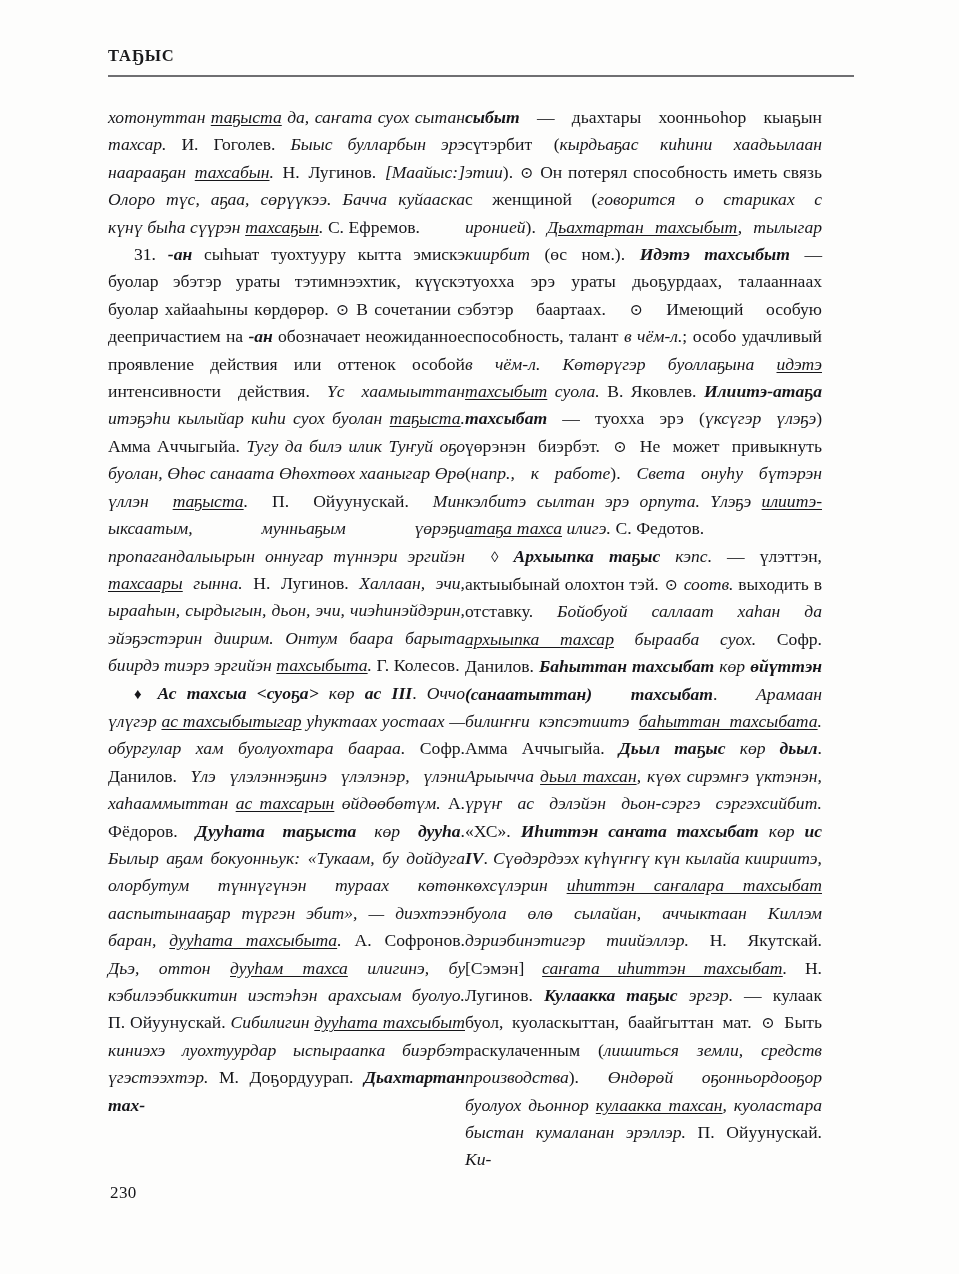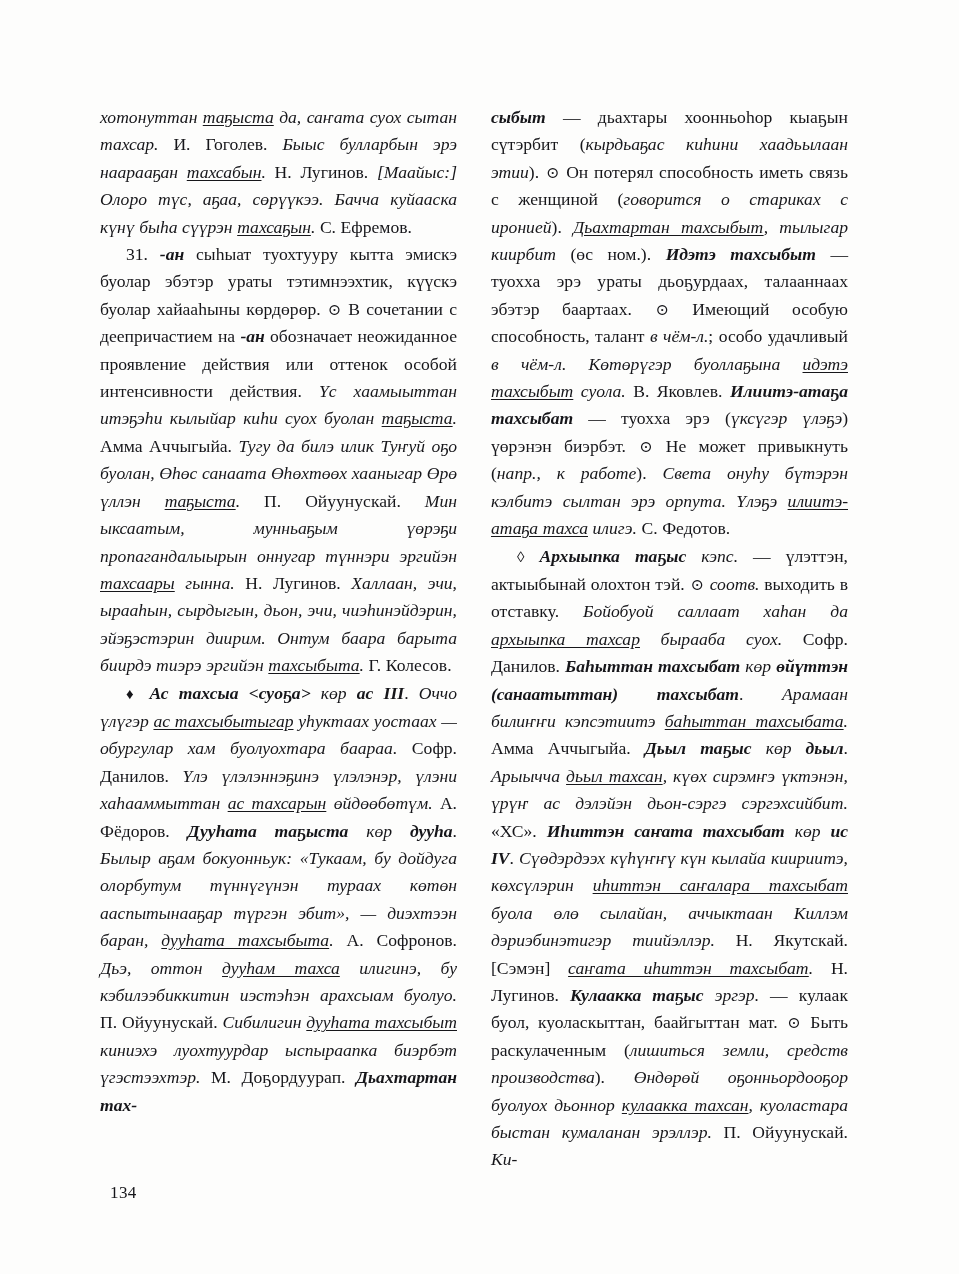--- a/index.html
+++ b/index.html
@@ -41,25 +41,24 @@
     left: 0;
     right: 0;
     top: 29px;
     height: 2px;
     background: #6f6f72;
   }
 
   
   #columns {
     position: absolute;
-    left: 100px;
+    left: 108px;
     top: 104px;
     width: 748px;
     display: flex;
-    gap: 34px;
   }
   .column {
     width: 357px;
     flex: 0 0 357px;
   }
 
   .para {
     margin: 0;
     font-size: 17.6px;
     line-height: 27.4px;
@@ -99,28 +98,32 @@
     font-size: 17px;
     line-height: 22px;
     letter-spacing: 0.4px;
   }
 </style>
 </head>
 <body>
 
 <div id="page">
 
+  <div id="header">
+    <span class="head-word">ТАҔЫС</span>
+    <div class="rule"></div>
+  </div>
 
   <div id="columns">
     <div class="column" id="col-left">
         <p class="para"><span class="it">хотонуттан </span><span class="ul">таҕыста</span><span class="it"> да, саҥата суох сытан тахсар.</span><span class="rm"> И. Гоголев. </span><span class="it">Быыс булларбын эрэ наарааҕан </span><span class="ul">тахсабын</span><span class="it">.</span><span class="rm"> Н. Лугинов. </span><span class="it">[Маайыс:] Олоро түс, аҕаа, сөрүүкээ. Бачча куйааска күнү быһа сүүрэн </span><span class="ul">тахсаҕын</span><span class="it">.</span><span class="rm"> С. Ефремов.</span></p>
         <p class="para indent"><span class="rm">31. </span><span class="bd">-ан</span><span class="rm"> сыһыат туохтууру кытта эмискэ буолар эбэтэр ураты тэтимнээхтик, күүскэ буолар хайааһыны көрдөрөр. </span><span class="sym-circle">⊙</span><span class="rm"> В сочетании с деепричастием на </span><span class="bd">-ан</span><span class="rm"> обозначает неожиданное проявление действия или оттенок особой интенсивности действия. </span><span class="it">Үс хаамыыттан итэҕэһи кылыйар киһи суох буолан </span><span class="ul">таҕыста</span><span class="it">.</span><span class="rm"> Амма Аччыгыйа. </span><span class="it">Тугу да билэ илик Туҥуй оҕо буолан, Өһөс санаата Өһөхтөөх хааныгар Өрө үллэн </span><span class="ul">таҕыста</span><span class="it">.</span><span class="rm"> П. Ойуунускай. </span><span class="it">Мин ыксаатым, мунньаҕым үөрэҕи пропагандалыырын оннугар түннэри эргийэн </span><span class="ul">тахсаары</span><span class="it"> гынна.</span><span class="rm"> Н. Лугинов. </span><span class="it">Халлаан, эчи, ырааһын, сырдыгын, дьон, эчи, чиэһинэйдэрин, эйэҕэстэрин диирим. Онтум баара барыта биирдэ тиэрэ эргийэн </span><span class="ul">тахсыбыта</span><span class="it">.</span><span class="rm"> Г. Колесов.</span></p>
         <p class="para indent"><span class="sym-diamond-solid">♦</span><span class="bd"> Ас тахсыа &lt;суоҕа&gt;</span><span class="it"> көр</span><span class="bd"> ас III</span><span class="rm">. </span><span class="it">Оччо үлүгэр </span><span class="ul">ас тахсыбытыгар</span><span class="it"> уһуктаах уостаах — обургулар хам буолуохтара баараа.</span><span class="rm"> Софр. Данилов. </span><span class="it">Үлэ үлэлэннэҕинэ үлэлэнэр, үлэни хаһааммыттан </span><span class="ul">ас тахсарын</span><span class="it"> өйдөөбөтүм.</span><span class="rm"> А. Фёдоров. </span><span class="bd">Дууһата таҕыста</span><span class="it"> көр </span><span class="bd">дууһа</span><span class="rm">. </span><span class="it">Былыр аҕам бокуонньук: «Тукаам, бу дойдуга олорбутум түннүгүнэн тураах көтөн ааспытынааҕар түргэн эбит», — диэхтээн баран, </span><span class="ul">дууһата тахсыбыта</span><span class="it">.</span><span class="rm"> А. Софронов. </span><span class="it">Дьэ, оттон </span><span class="ul">дууһам тахса</span><span class="it"> илигинэ, бу кэбилээбиккитин иэстэһэн арахсыам буолуо.</span><span class="rm"> П. Ойуунускай. </span><span class="it">Сибилигин </span><span class="ul">дууһата тахсыбыт</span><span class="it"> киниэхэ луохтуурдар ыспыраапка биэрбэт үгэстээхтэр.</span><span class="rm"> М. Доҕордуурап. </span><span class="bd">Дьахтартан тах-</span></p>
       </div>
     <div class="column" id="col-right">
         <p class="para"><span class="bd">сыбыт</span><span class="rm"> — дьахтары хоонньоһор кыаҕын сүтэрбит (</span><span class="it">кырдьаҕас киһини хаадьылаан этии</span><span class="rm">). </span><span class="sym-circle">⊙</span><span class="rm"> Он потерял способность иметь связь с женщиной (</span><span class="it">говорится о стариках с иронией</span><span class="rm">). </span><span class="ul">Дьахтартан тахсыбыт</span><span class="it">, тылыгар киирбит</span><span class="rm"> (өс ном.). </span><span class="bd">Идэтэ тахсыбыт</span><span class="rm"> — туохха эрэ ураты дьоҕурдаах, талааннаах эбэтэр баартаах. </span><span class="sym-circle">⊙</span><span class="rm"> Имеющий особую способность, талант </span><span class="it">в чём-л.</span><span class="rm">; особо удачливый </span><span class="it">в чём-л.</span><span class="rm"> </span><span class="it">Көтөрүгэр буоллаҕына </span><span class="ul">идэтэ тахсыбыт</span><span class="it"> суола.</span><span class="rm"> В. Яковлев. </span><span class="bd">Илиитэ-атаҕа тахсыбат</span><span class="rm"> — туохха эрэ (</span><span class="it">үксүгэр үлэҕэ</span><span class="rm">) үөрэнэн биэрбэт. </span><span class="sym-circle">⊙</span><span class="rm"> Не может привыкнуть (</span><span class="it">напр., к работе</span><span class="rm">). </span><span class="it">Света онуһу бүтэрэн кэлбитэ сылтан эрэ орпута. Үлэҕэ </span><span class="ul">илиитэ-атаҕа тахса</span><span class="it"> илигэ.</span><span class="rm"> С. Федотов.</span></p>
         <p class="para indent"><span class="sym-diamond-hollow">◊</span><span class="bd"> Архыыпка таҕыс</span><span class="it"> кэпс.</span><span class="rm"> — үлэттэн, актыыбынай олохтон тэй. </span><span class="sym-circle">⊙</span><span class="it"> соотв.</span><span class="rm"> выходить в отставку. </span><span class="it">Бойобуой саллаат хаһан да </span><span class="ul">архыыпка тахсар</span><span class="it"> бырааба суох.</span><span class="rm"> Софр. Данилов. </span><span class="bd">Баһыттан тахсыбат</span><span class="it"> көр </span><span class="bd">өйүттэн (санаатыттан) тахсыбат</span><span class="rm">. </span><span class="it">Арамаан билиҥҥи кэпсэтиитэ </span><span class="ul">баһыттан тахсыбата</span><span class="it">.</span><span class="rm"> Амма Аччыгыйа. </span><span class="bd">Дьыл таҕыс</span><span class="it"> көр </span><span class="bd">дьыл</span><span class="rm">. </span><span class="it">Арыычча </span><span class="ul">дьыл тахсан</span><span class="it">, күөх сирэмҥэ үктэнэн, үрүҥ ас дэлэйэн дьон-сэргэ сэргэхсийбит.</span><span class="rm"> «ХС». </span><span class="bd">Иһиттэн саҥата тахсыбат</span><span class="it"> көр </span><span class="bd">ис IV</span><span class="rm">. </span><span class="it">Сүөдэрдээх күһүҥҥү күн кылайа киириитэ, көхсүлэрин </span><span class="ul">иһиттэн саҥалара тахсыбат</span><span class="it"> буола өлө сылайан, аччыктаан Киллэм дэриэбинэтигэр тиийэллэр.</span><span class="rm"> Н. Якутскай. </span><span class="rm">[Сэмэн] </span><span class="ul">саҥата иһиттэн тахсыбат</span><span class="it">.</span><span class="rm"> Н. Лугинов. </span><span class="bd">Кулаакка таҕыс</span><span class="it"> эргэр.</span><span class="rm"> — кулаак буол, куоласкыттан, баайгыттан мат. </span><span class="sym-circle">⊙</span><span class="rm"> Быть раскулаченным (</span><span class="it">лишиться земли, средств производства</span><span class="rm">). </span><span class="it">Өндөрөй оҕонньордооҕор буолуох дьоннор </span><span class="ul">кулаакка тахсан</span><span class="it">, куоластара быстан кумаланан эрэллэр.</span><span class="rm"> П. Ойуунускай. </span><span class="it">Ки-</span></p>
       </div>
   </div>
 
-  <div id="folio">134</div>
+  <div id="folio">230</div>
 
 </div>
 
 </body></html>

